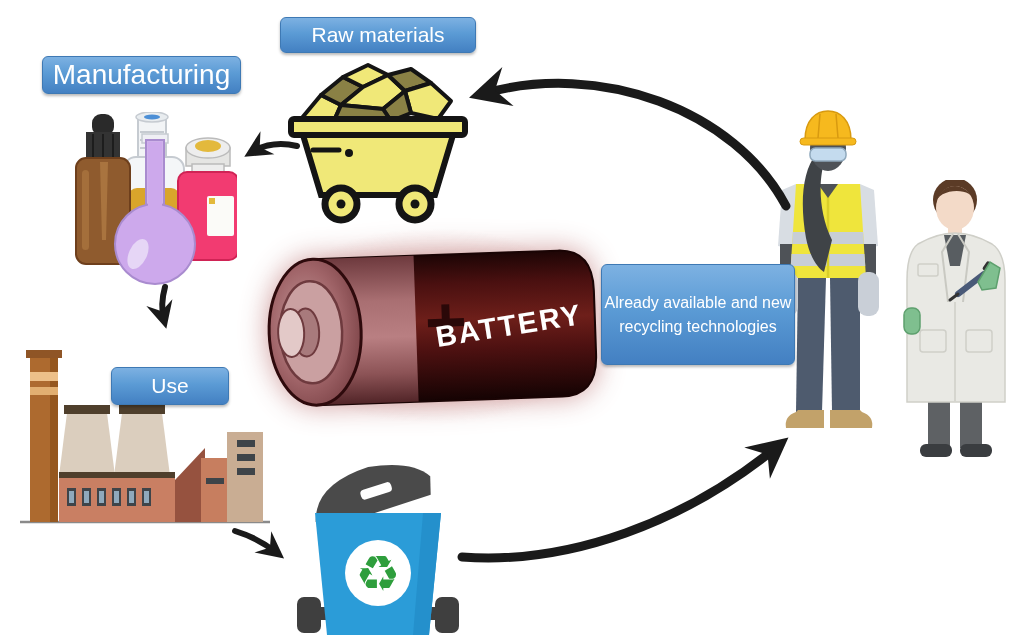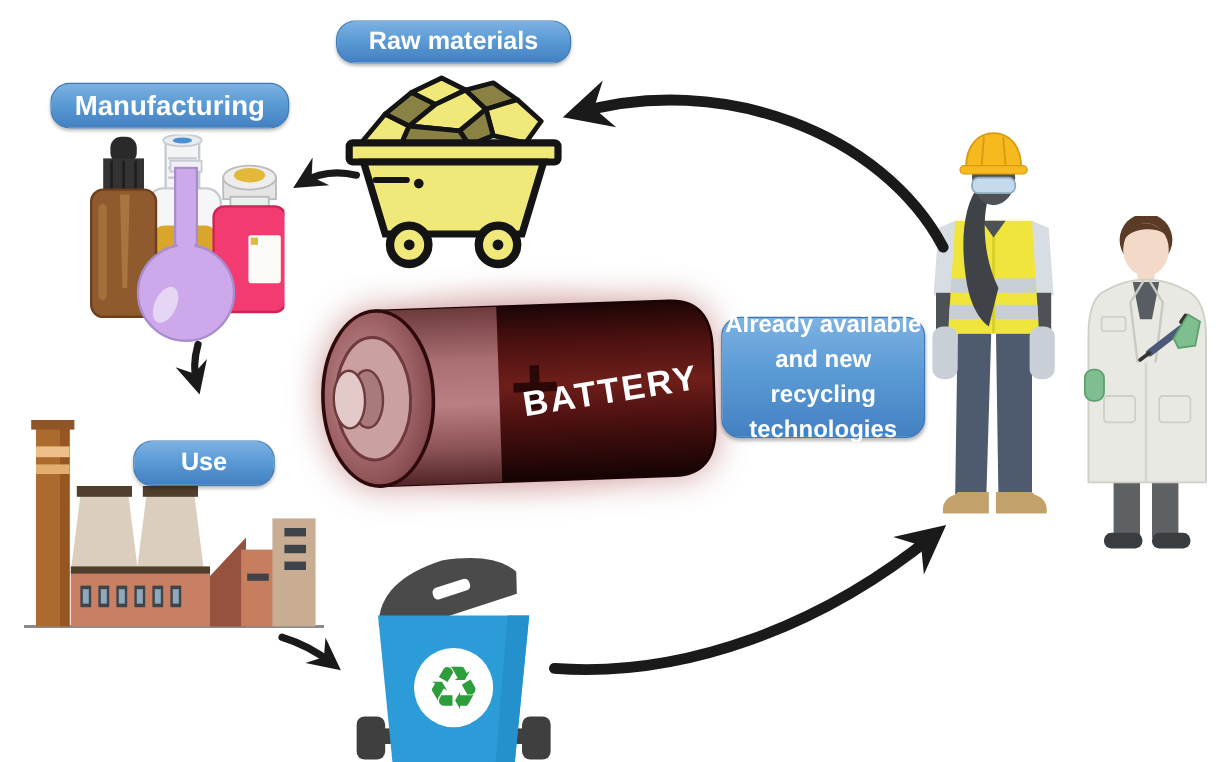--- a/index.html
+++ b/index.html
@@ -1,30 +1,30 @@
 <!DOCTYPE html>
 <html><head>
 <meta charset="utf-8">
 <style>
   html,body{margin:0;padding:0;background:#fff;}
   .canvas{position:relative;width:1024px;height:635px;background:#ffffff;overflow:hidden;
           font-family:"Liberation Sans",sans-serif;}
   .layer{position:absolute;top:0;left:0;}
   svg{display:block;}
   .label{position:absolute;z-index:10;display:flex;align-items:center;justify-content:center;
-         text-align:center;color:#fff;font-weight:bold;
+         text-align:center;color:#fff;font-weight:normal;
          background:linear-gradient(180deg,#7DB1E2 0%,#5B9BD5 45%,#4380C2 100%);
-         border:1px solid #3E79B4;border-radius:16px;
+         border:1px solid #3E79B4;border-radius:6px;
          box-shadow:0 2px 3px rgba(0,0,0,.28);
          font-family:"Liberation Sans",sans-serif;}
   #lbl-raw{left:280px;top:17px;width:194px;height:34px;font-size:21px;}
-  #lbl-man{left:42px;top:69px;width:197px;height:36px;font-size:23px;}
+  #lbl-man{left:42px;top:56px;width:197px;height:36px;font-size:28px;}
   #lbl-use{left:111px;top:335px;width:116px;height:36px;font-size:21px;margin-top:32px;}
   #lbl-eol{left:166px;top:559px;width:132px;height:38px;font-size:21px;}
-  #lbl-tech{left:601px;top:264px;width:170px;height:101px;font-size:20px;line-height:1.45;padding:2px 0;box-sizing:border-box;}
+  #lbl-tech{left:601px;top:264px;width:194px;height:101px;font-size:16px;line-height:1.45;padding:2px 0;box-sizing:border-box;}
   #battery-svg{filter:drop-shadow(0 0 14px rgba(150,40,40,.45));}
 </style>
 </head>
 <body>
 
 <div class="canvas">
 
   <svg id="battery-svg" class="layer" style="left:258px;top:226px;z-index:3;" width="352" height="200" viewBox="0 0 352 200">
     <defs>
       <radialGradient id="glowGrad" cx="50%" cy="50%" r="50%">

